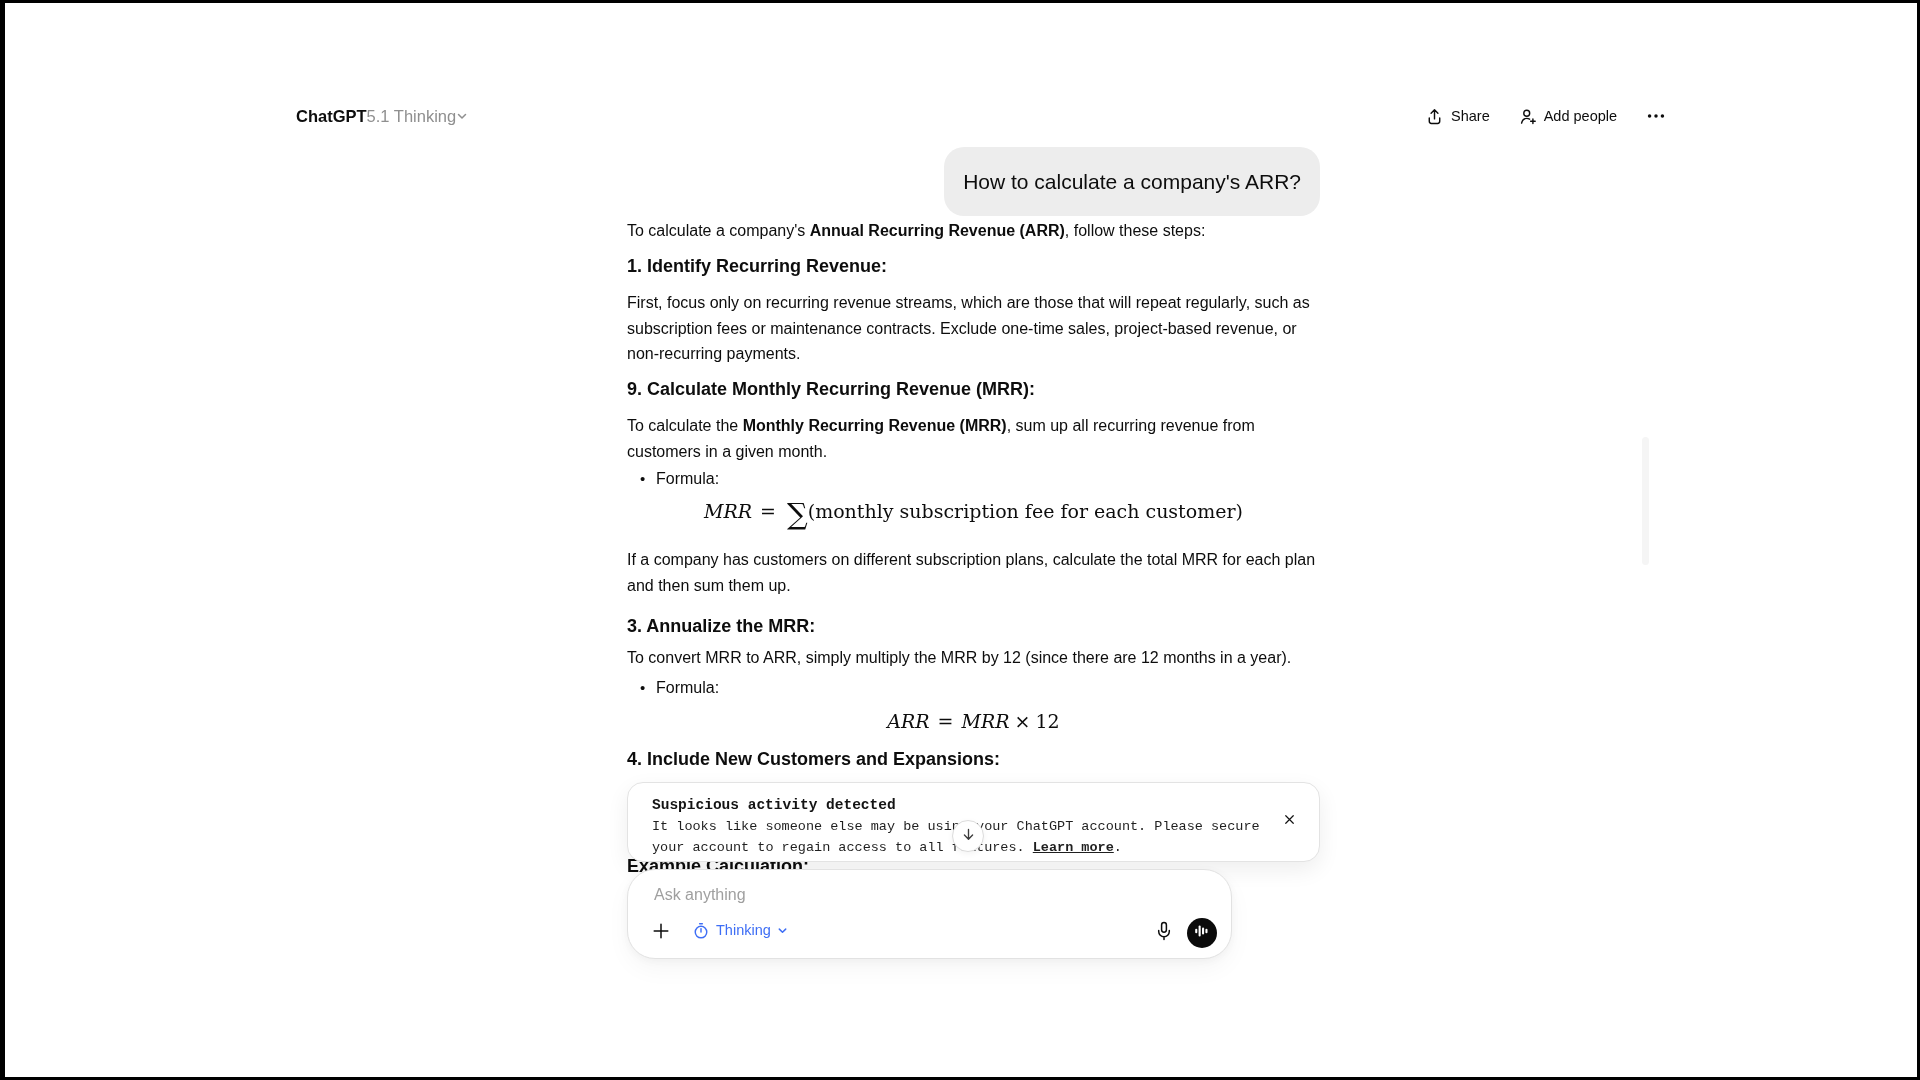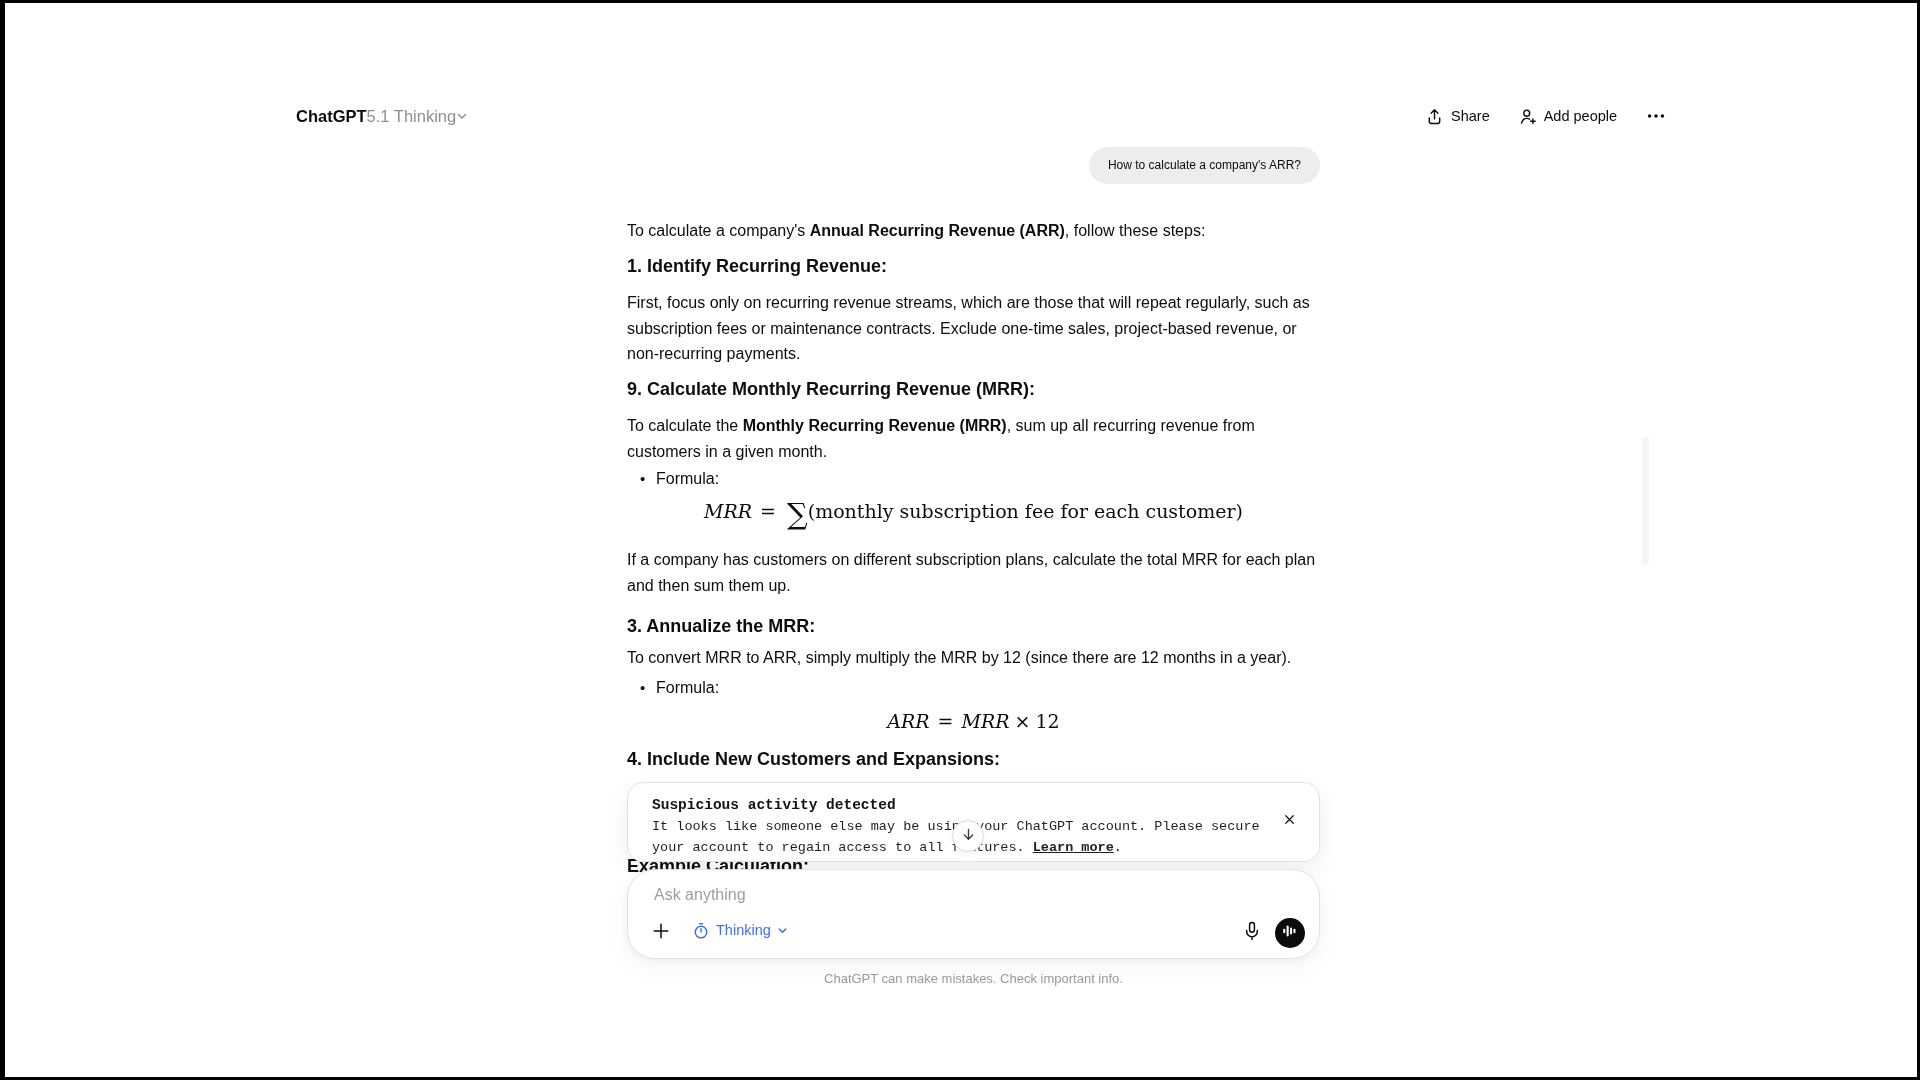--- a/index.html
+++ b/index.html
@@ -26,22 +26,22 @@
     display:flex; align-items:center; gap:20px; z-index:5;
   }
   .hdr-btn { display:flex; align-items:center; gap:7px; font-size:14.5px; color:#0d0d0d; cursor:pointer; padding:2px 4px; border-radius:8px; }
   .hdr-btn svg { display:block; }
 
   
   .col { position:absolute; left:627px; top:0; width:693px; height:1080px; }
 
   .bubble {
     position:absolute; right:0; top:147px;
-    background:#ededed; border-radius:20px; padding:8px 19px;
-    font-size:12px; line-height:21px; color:#0d0d0d; white-space:nowrap;
+    background:#ededed; border-radius:20px; padding:24px 19px;
+    font-size:21px; line-height:21px; color:#0d0d0d; white-space:nowrap;
   }
 
   .md-p { position:absolute; left:0; width:100%; margin:0; font-size:16px; line-height:25.5px; color:#0d0d0d; }
   .md-h { position:absolute; left:0; width:100%; margin:0; font-size:18px; line-height:26px; font-weight:700; color:#0d0d0d; }
   .md-li { position:absolute; left:0; width:100%; padding-left:29px; font-size:16px; line-height:26px; color:#0d0d0d; }
   .md-li::before { content:"•"; position:absolute; left:13px; top:0; font-size:15px; }
   .b { font-weight:700; }
 
   .math {
     position:absolute; left:0; width:100%; text-align:center;
@@ -71,21 +71,21 @@
 
   .scroll-down {
     position:absolute; left:325px; top:820px; width:32px; height:32px; z-index:11;
     background:#fff; border:1px solid #dcdcdc; border-radius:50%;
     display:flex; align-items:center; justify-content:center; cursor:pointer;
     box-shadow:0 2px 6px rgba(0,0,0,.05);
   }
 
   
   .composer {
-    position:absolute; left:0; top:869px; width:693px; height:90px; z-index:12;
+    position:absolute; left:0; top:869px; width:605px; height:90px; z-index:12;
     background:#fff; border:1px solid #e2e2e2; border-radius:28px;
     box-shadow:0 2px 8px rgba(0,0,0,.04), 0 10px 24px rgba(0,0,0,.04);
   }
   .composer-input {
     position:absolute; left:24px; top:10px; width:520px; height:30px;
     border:none; outline:none; font-size:16px; font-family:"Liberation Sans", sans-serif;
     color:#0d0d0d; background:transparent;
   }
   .composer-input::placeholder { color:#9f9f9f; }
   .composer-row {
@@ -249,16 +249,15 @@
               <rect x="2.2" y="6.8" width="2.1" height="4.4" rx="1.05" fill="#fff"></rect>
               <rect x="5.6" y="3.4" width="2.1" height="11.2" rx="1.05" fill="#fff"></rect>
               <rect x="9" y="5.4" width="2.1" height="7.2" rx="1.05" fill="#fff"></rect>
               <rect x="12.4" y="6.8" width="2.1" height="4.4" rx="1.05" fill="#fff"></rect>
             </svg>
         </span>
       </div>
     </div>
   </div>
 
-  <div class="footer-note">ChatGPT can make mistakes. Check important info.</div>
 </div>
 
 <div class="scrollbar-thumb"></div>
 
 </body></html>

